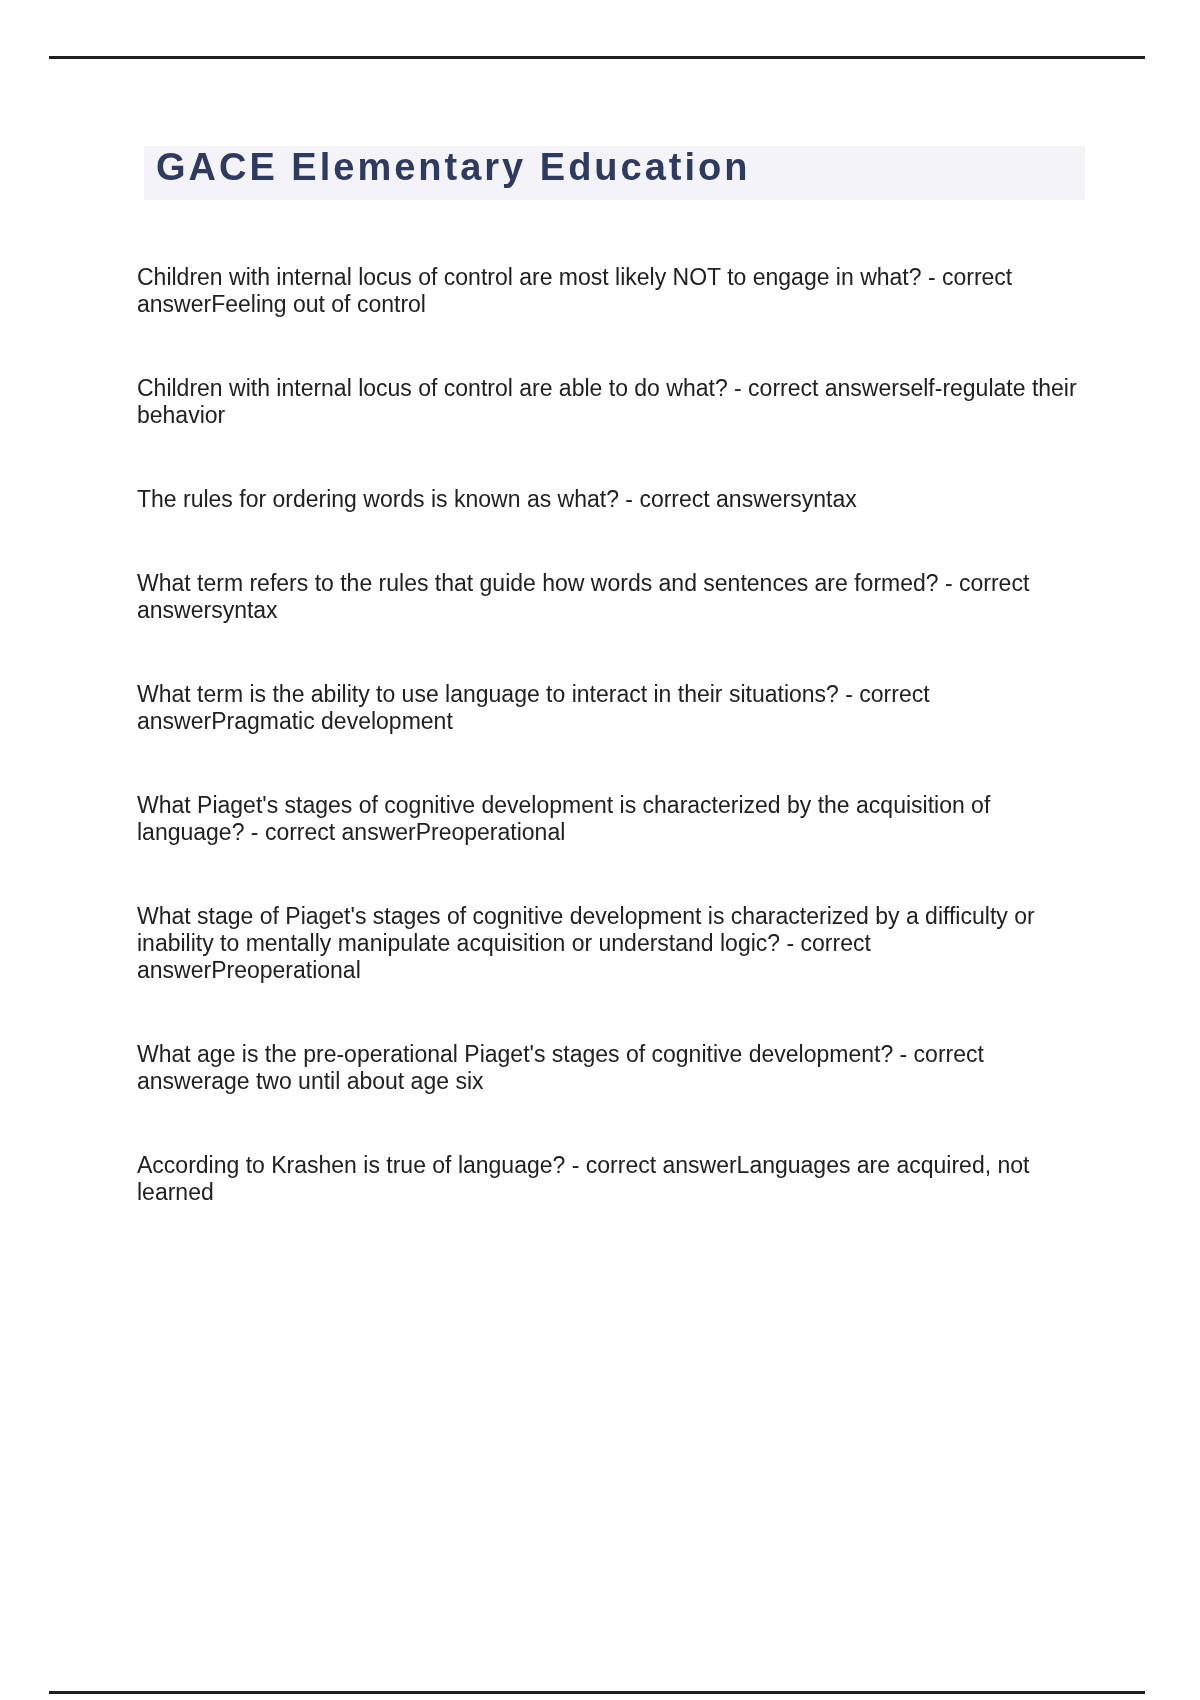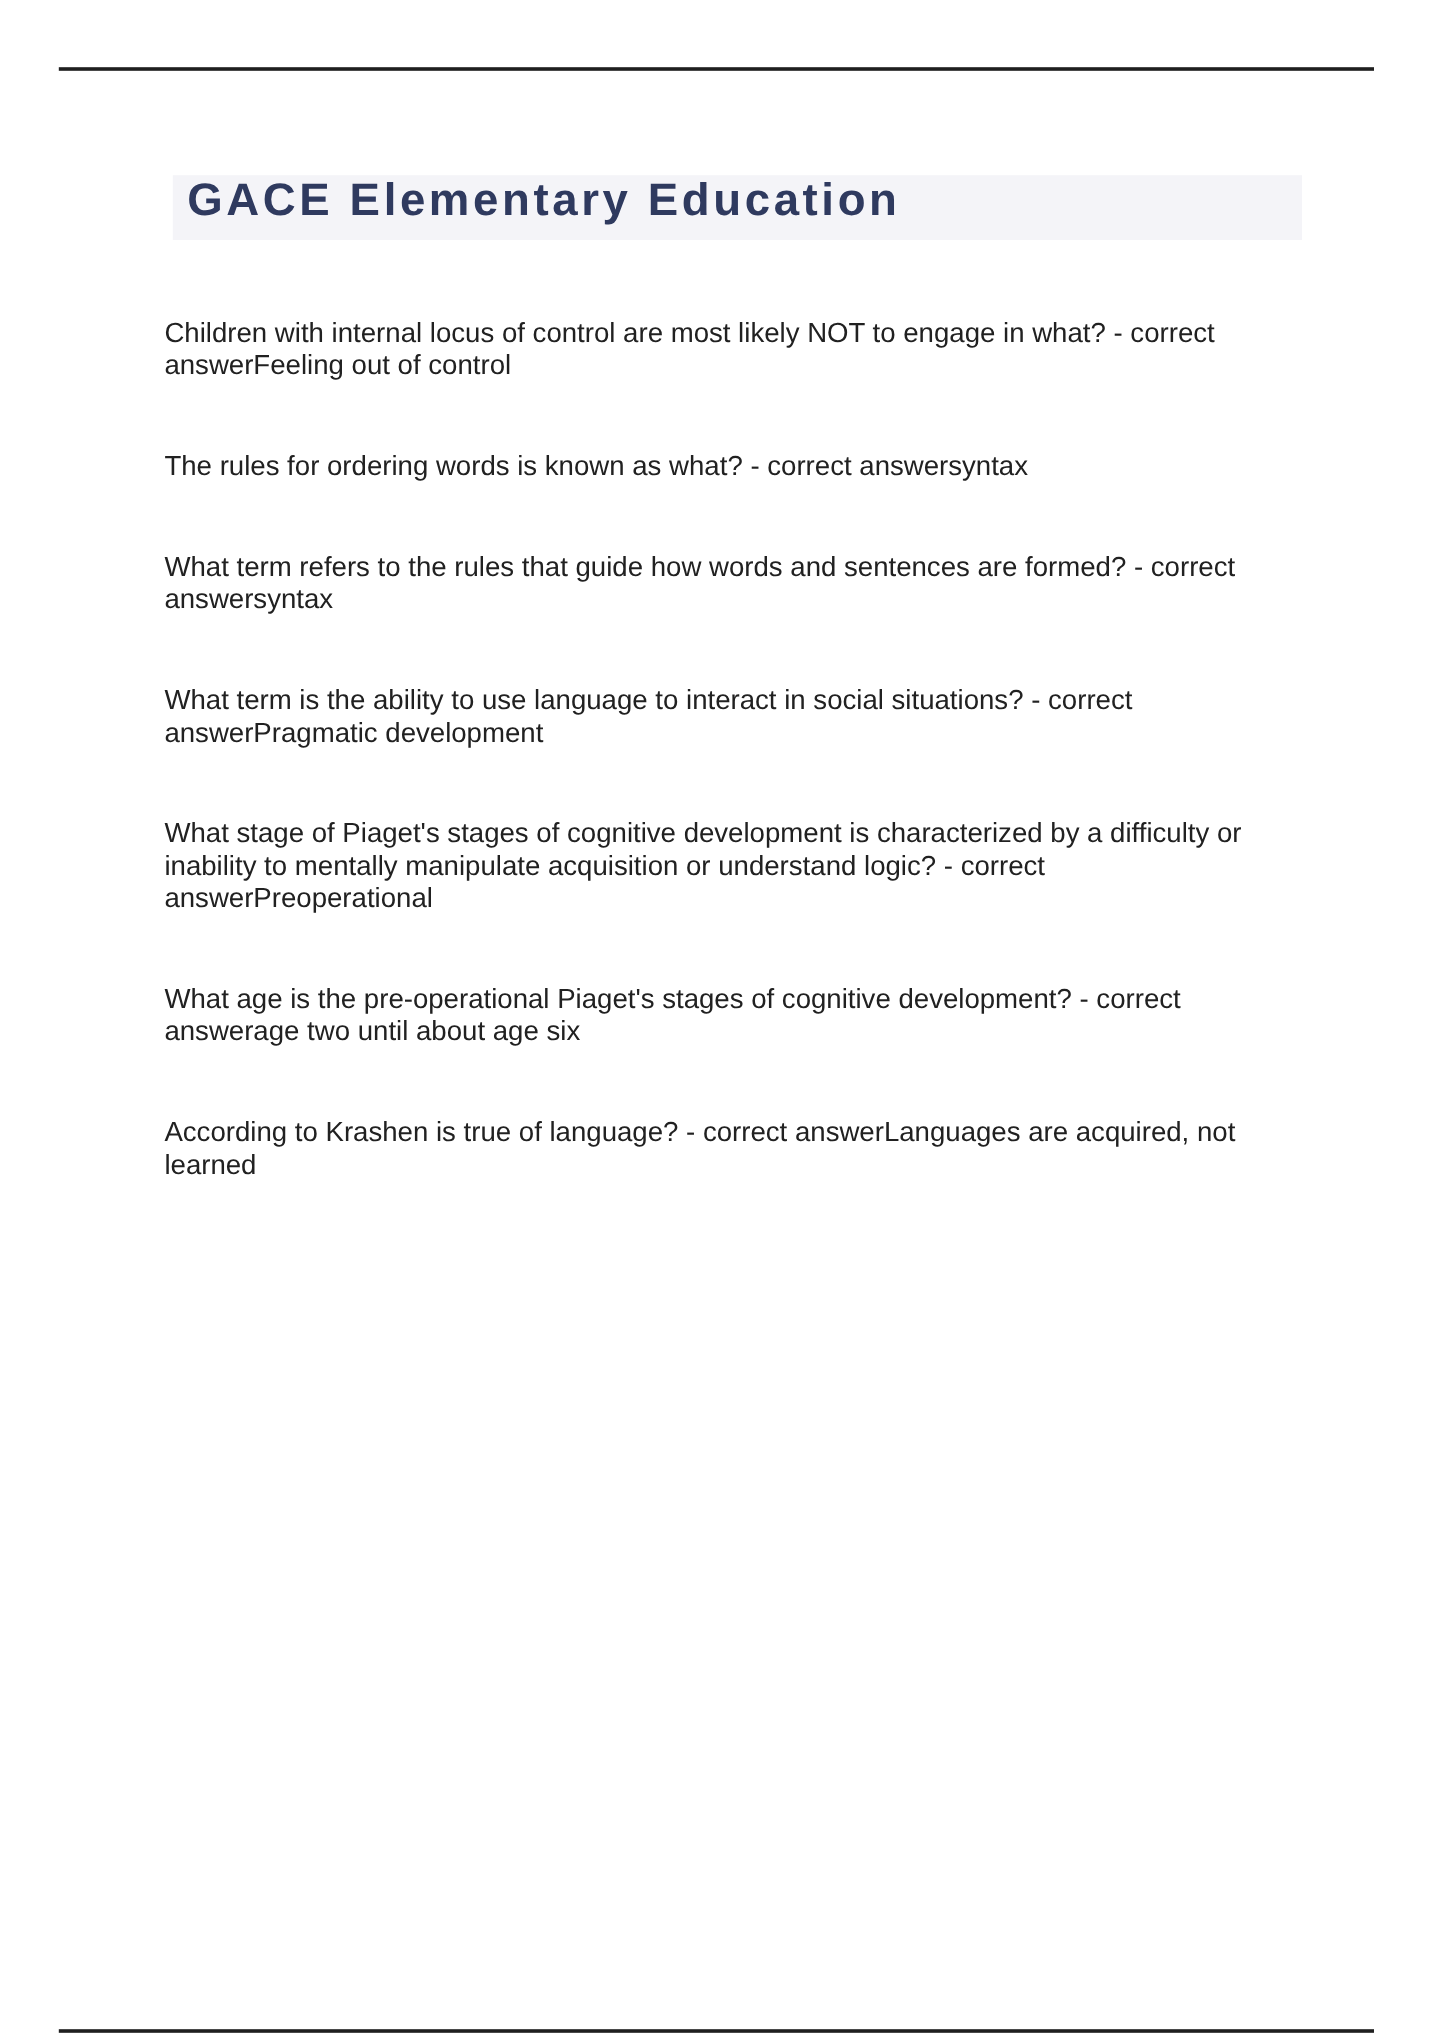--- a/index.html
+++ b/index.html
@@ -58,21 +58,23 @@
 <body>
 
 <div class="rule rule-top"></div>
 
 <div class="title-bar">
   <h1>GACE Elementary Education</h1>
 </div>
 
 <main class="qa-list">
   <p class="qa-item">Children with internal locus of control are most likely NOT to engage in what? - correct answerFeeling out of control</p>
+  <p class="qa-item">Children with internal locus of control are able to do what? - correct answerself-regulate their behavior</p>
   <p class="qa-item">The rules for ordering words is known as what? - correct answersyntax</p>
   <p class="qa-item">What term refers to the rules that guide how words and sentences are formed? - correct answersyntax</p>
-  <p class="qa-item">What term is the ability to use language to interact in social situations? - correct answerPragmatic development</p>
+  <p class="qa-item">What term is the ability to use language to interact in their situations? - correct answerPragmatic development</p>
+  <p class="qa-item">What Piaget's stages of cognitive development is characterized by the acquisition of language? - correct answerPreoperational</p>
   <p class="qa-item">What stage of Piaget's stages of cognitive development is characterized by a difficulty or inability to mentally manipulate acquisition or understand logic? - correct answerPreoperational</p>
   <p class="qa-item">What age is the pre-operational Piaget's stages of cognitive development? - correct answerage two until about age six</p>
   <p class="qa-item">According to Krashen is true of language? - correct answerLanguages are acquired, not learned</p>
 </main>
 
 <div class="rule rule-bottom"></div>
 
 </body></html>

